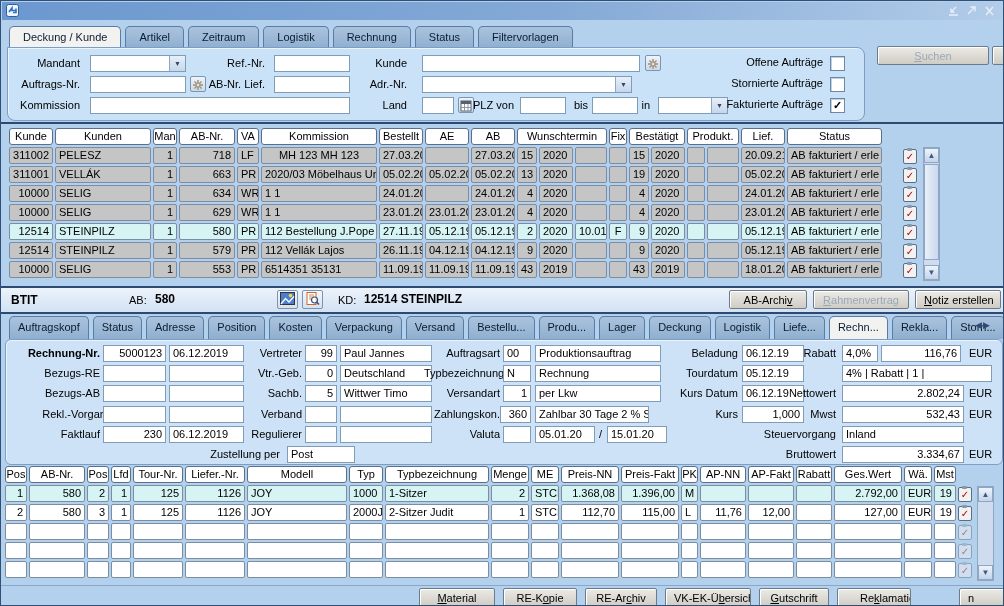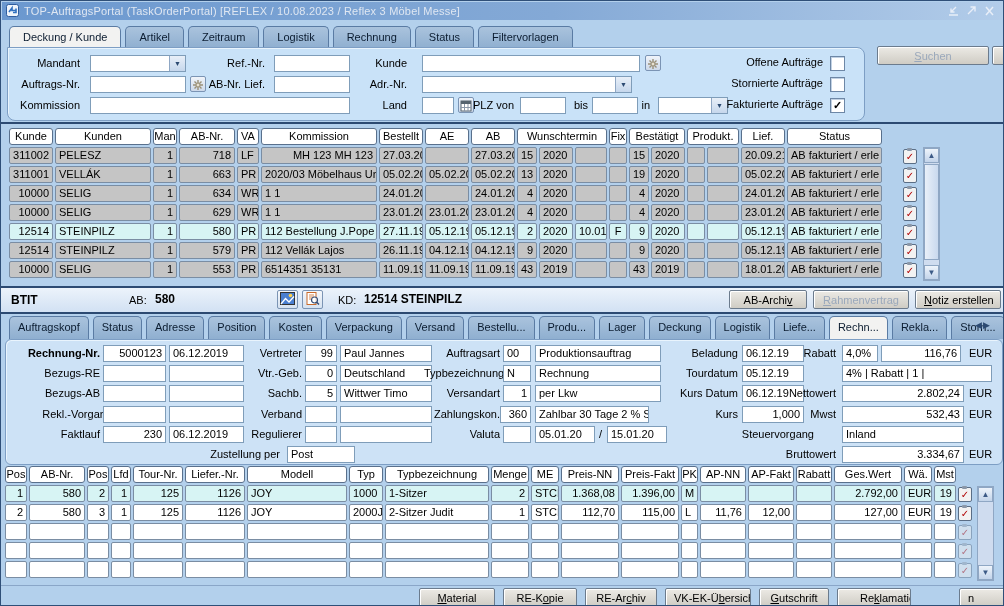--- a/index.html
+++ b/index.html
@@ -82,21 +82,20 @@
 <div class="window">
 
   <div class="titlebar">
     <span>
       <svg width="13" height="13" viewBox="0 0 13 13">
           <rect x="0.5" y="0.5" width="12" height="12" rx="2" fill="#eef4fb" stroke="#2f5d9e"></rect>
           <path d="M3 8 L6 4 L6 6.5 L10 6.5" stroke="#2f6fbe" stroke-width="1.6" fill="none"></path>
           <path d="M10 4.5 L10 8.5 L7 8.5" stroke="#2f6fbe" stroke-width="1.6" fill="none"></path>
         </svg>
     </span>
-    <span class="title-text">TOP-AuftragsPortal (TaskOrderPortal)   [REFLEX / 10.08.2023 / Reflex 3 Möbel Messe]</span>
     <span class="win-controls">
       <button class="winbtn">
           <svg width="13" height="12" viewBox="0 0 13 12">
             <path d="M9 2 L4 7 M4 3.5 L4 7 L7.5 7 M2 10 L11 10" stroke="#e8eef8" stroke-width="1.4" fill="none"></path>
           </svg>
         </button>
       <button class="winbtn">
           <svg width="13" height="12" viewBox="0 0 13 12">
             <path d="M3 9 L10 2 M5.5 2 L10 2 L10 6.5" stroke="#e8eef8" stroke-width="1.4" fill="none"></path>
           </svg>
@@ -206,21 +205,21 @@
         <div class="hcell" style="grid-column: span 2;">Produkt.</div>
         <div class="hcell">Lief.</div>
         <div class="hcell">Status</div>
       </div>
       <div class="trow" style="grid-template-columns: 44px 96px 24px 56px 22px 116px 44px 44px 44px 20px 34px 32px 18px 20px 34px 18px 32px 44px 95px;">
         <div class="dcell" style="text-align: right; background: rgb(197, 197, 197);">311002</div>
         <div class="dcell" style="text-align: left; background: rgb(197, 197, 197);">PELESZ</div>
         <div class="dcell" style="text-align: right; background: rgb(197, 197, 197);">1</div>
         <div class="dcell" style="text-align: right; background: rgb(197, 197, 197);">718</div>
         <div class="dcell" style="text-align: left; background: rgb(197, 197, 197);">LF</div>
-        <div class="dcell" style="text-align: right; background: rgb(197, 197, 197);">MH 123 MH 123</div>
+        <div class="dcell" style="text-align: center; background: rgb(197, 197, 197);">MH 123 MH 123</div>
         <div class="dcell" style="text-align: left; background: rgb(197, 197, 197);">27.03.20</div>
         <div class="dcell" style="text-align: left; background: rgb(197, 197, 197);"></div>
         <div class="dcell" style="text-align: left; background: rgb(197, 197, 197);">27.03.20</div>
         <div class="dcell" style="text-align: right; background: rgb(197, 197, 197);">15</div>
         <div class="dcell" style="text-align: left; background: rgb(197, 197, 197);">2020</div>
         <div class="dcell" style="text-align: left; background: rgb(197, 197, 197);"></div>
         <div class="dcell" style="text-align: center; background: rgb(197, 197, 197);"></div>
         <div class="dcell" style="text-align: right; background: rgb(197, 197, 197);">15</div>
         <div class="dcell" style="text-align: left; background: rgb(197, 197, 197);">2020</div>
         <div class="dcell" style="text-align: left; background: rgb(197, 197, 197);"></div>
@@ -479,21 +478,21 @@
     <span class="inp num" style="left:97px;top:86px;width:63px">230</span>
     <span class="inp" style="left:163px;top:86px;width:75px">06.12.2019</span>
     <span class="lbl" style="left:228px;top:86px;width:68px">Regulierer</span>
     <span class="inp" style="left:299px;top:86px;width:32px"></span>
     <span class="inp" style="left:334px;top:86px;width:92px"></span>
     <span class="lbl" style="left:418px;top:86px;width:76px">Valuta</span>
     <span class="inp" style="left:497px;top:86px;width:28px"></span>
     <span class="inp" style="left:529px;top:86px;width:60px">05.01.20</span>
     <span class="sep" style="left:593px;top:86px">/</span>
     <span class="inp" style="left:601px;top:86px;width:60px">15.01.20</span>
-    <span class="lbl" style="left:724px;top:86px;width:84px">Steuervorgang</span>
+    <span class="lbl" style="left:746px;top:86px;width:84px">Steuervorgang</span>
     <span class="inp" style="left:836px;top:86px;width:122px">Inland</span>
 
     <span class="lbl" style="left:180px;top:106px;width:94px">Zustellung per</span>
     <span class="inp" style="left:281px;top:106px;width:68px">Post</span>
     <span class="lbl" style="left:746px;top:106px;width:84px">Bruttowert</span>
     <span class="inp num" style="left:836px;top:106px;width:122px">3.334,67</span>
     <span class="eur" style="left:963px;top:106px">EUR</span>
   </div>
 
   <div class="posarea" id="positions-table">

